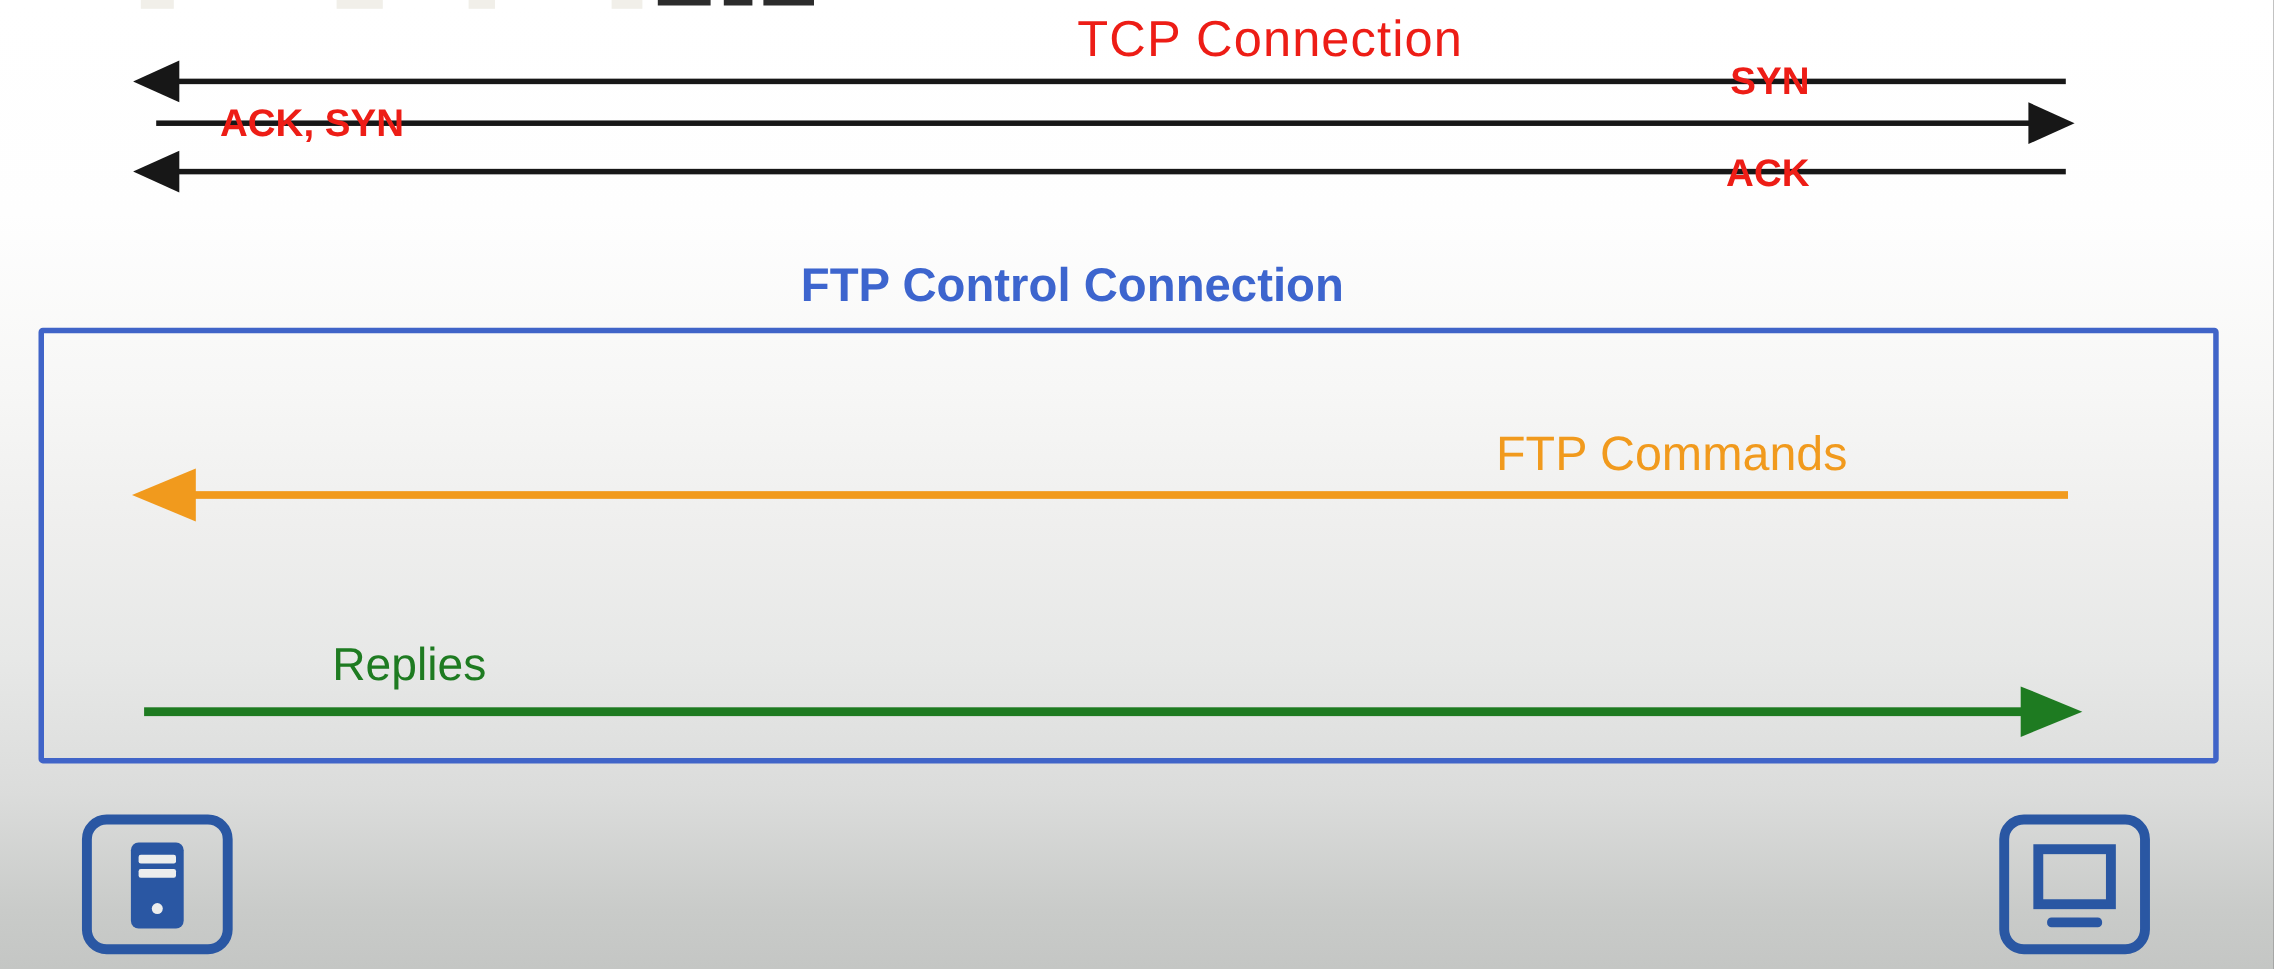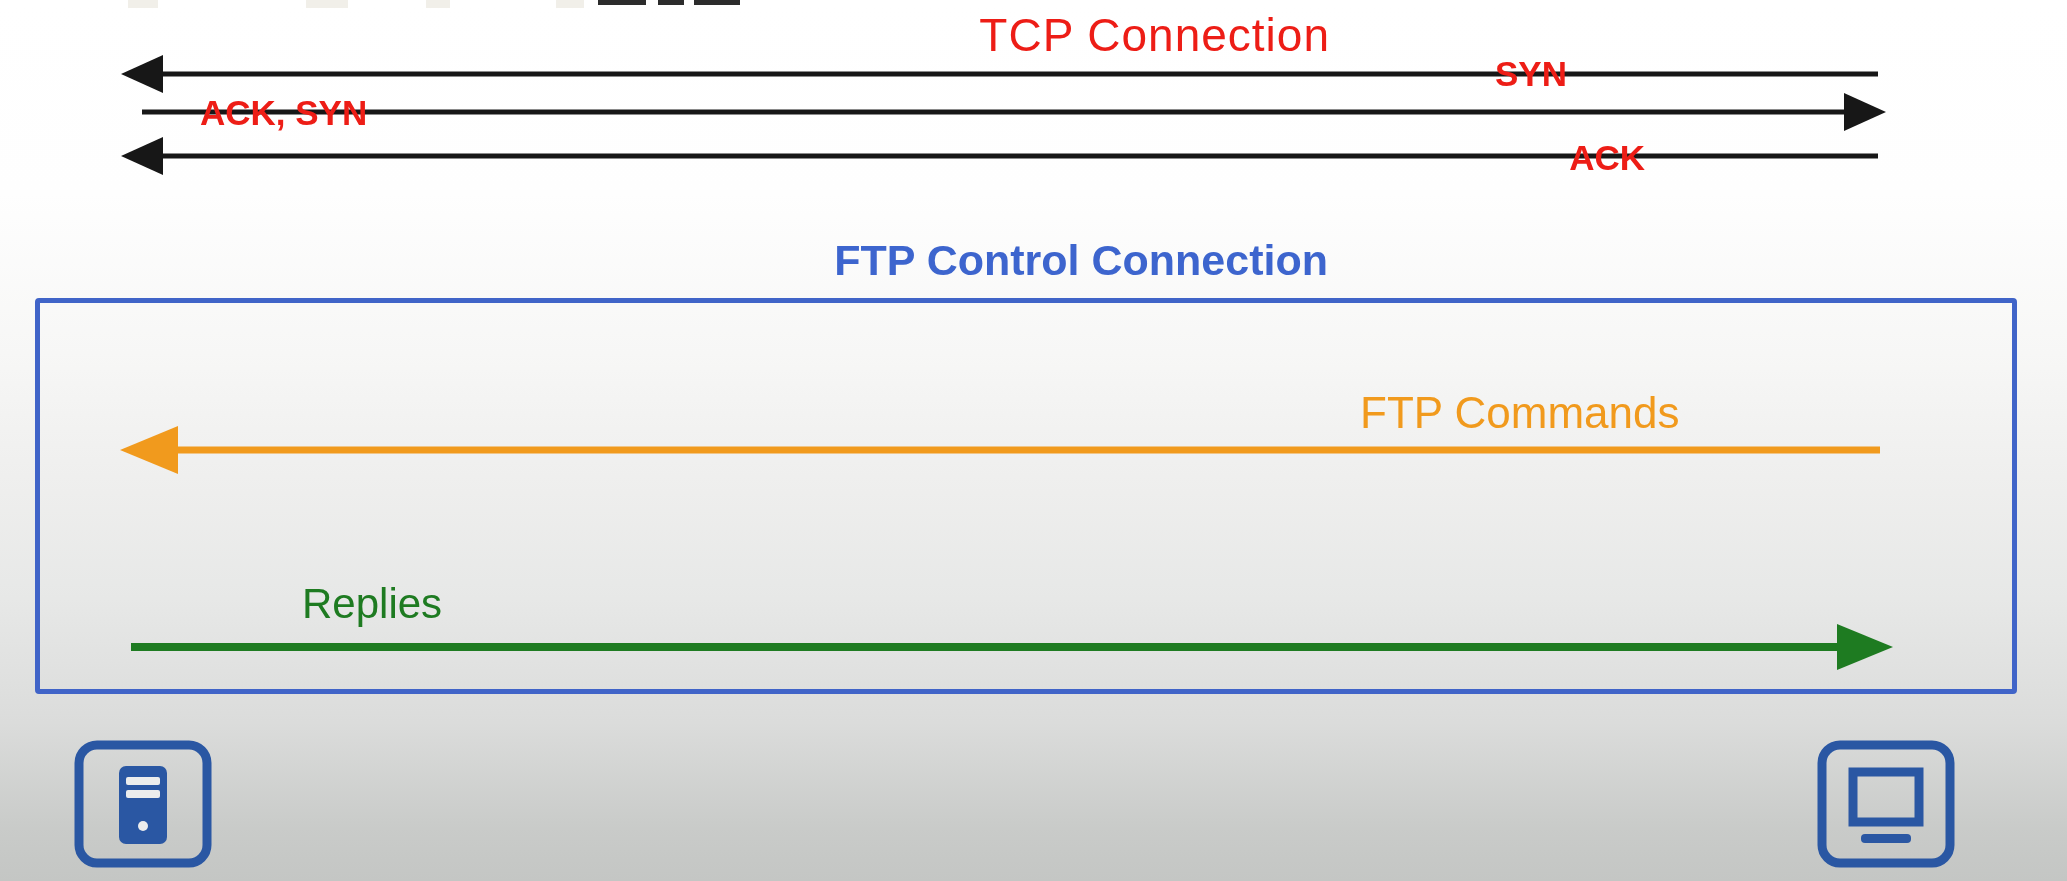--- a/index.html
+++ b/index.html
@@ -32,32 +32,32 @@
   #arrow-syn .shaft{left:40px;right:0;}
   #arrow-acksyn{left:142px;top:92px;width:1744px;}
   #arrow-acksyn .shaft{left:0;right:40px;}
   #arrow-ack{left:121px;top:136px;width:1757px;}
   #arrow-ack .shaft{left:40px;right:0;}
 
   
   .red-label{
     position:absolute;color:#ed1d16;font-weight:bold;
     font-size:35px;line-height:40px;white-space:nowrap;z-index:5;}
-  #label-syn{left:1495px;top:54px;width:150px;text-align:left;}
+  #label-syn{left:1495px;top:54px;width:150px;text-align:right;}
   #label-acksyn{left:200px;top:93px;}
   #label-ack{left:1495px;top:138px;width:150px;text-align:right;}
 
   #tcp-title{
     position:absolute;left:730px;top:8px;width:600px;text-align:right;
     color:#ed1d16;font-size:46px;font-weight:normal;letter-spacing:1px;
     white-space:nowrap;}
 
   
   #ftp-title{
-    position:absolute;left:728px;top:236px;width:600px;text-align:right;
+    position:absolute;left:728px;top:236px;width:600px;text-align:left;
     color:#3d65ce;font-size:43px;font-weight:bold;white-space:nowrap;}
   #ftp-box{
     position:absolute;left:35px;top:298px;width:1972px;height:386px;
     border:5px solid #4064c8;border-radius:4px;background:transparent;}
 
   #arrow-commands{left:120px;top:421px;width:1760px;height:58px;}
   #arrow-commands .shaft{left:54px;right:0;height:7px;background:#f19a1d;}
   #arrow-commands .head-left{
     left:0;
     border-top:24px solid transparent;border-bottom:24px solid transparent;

